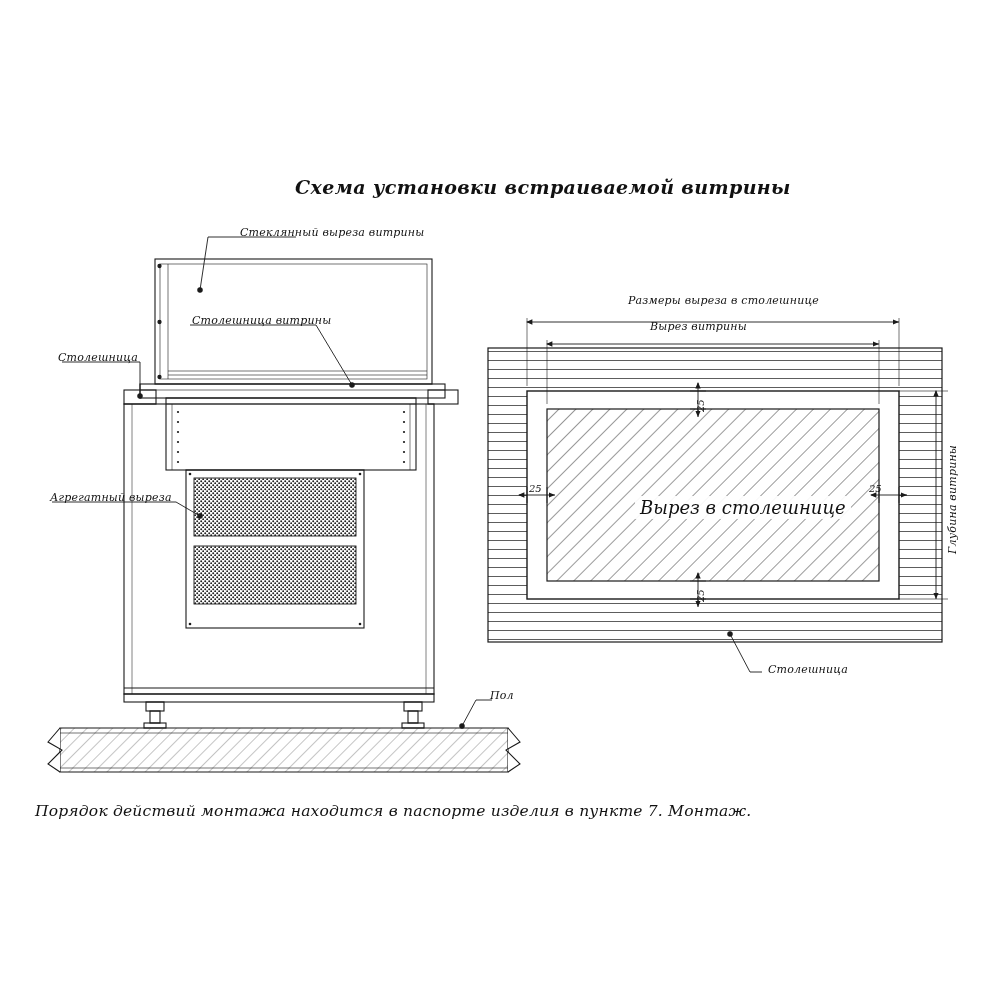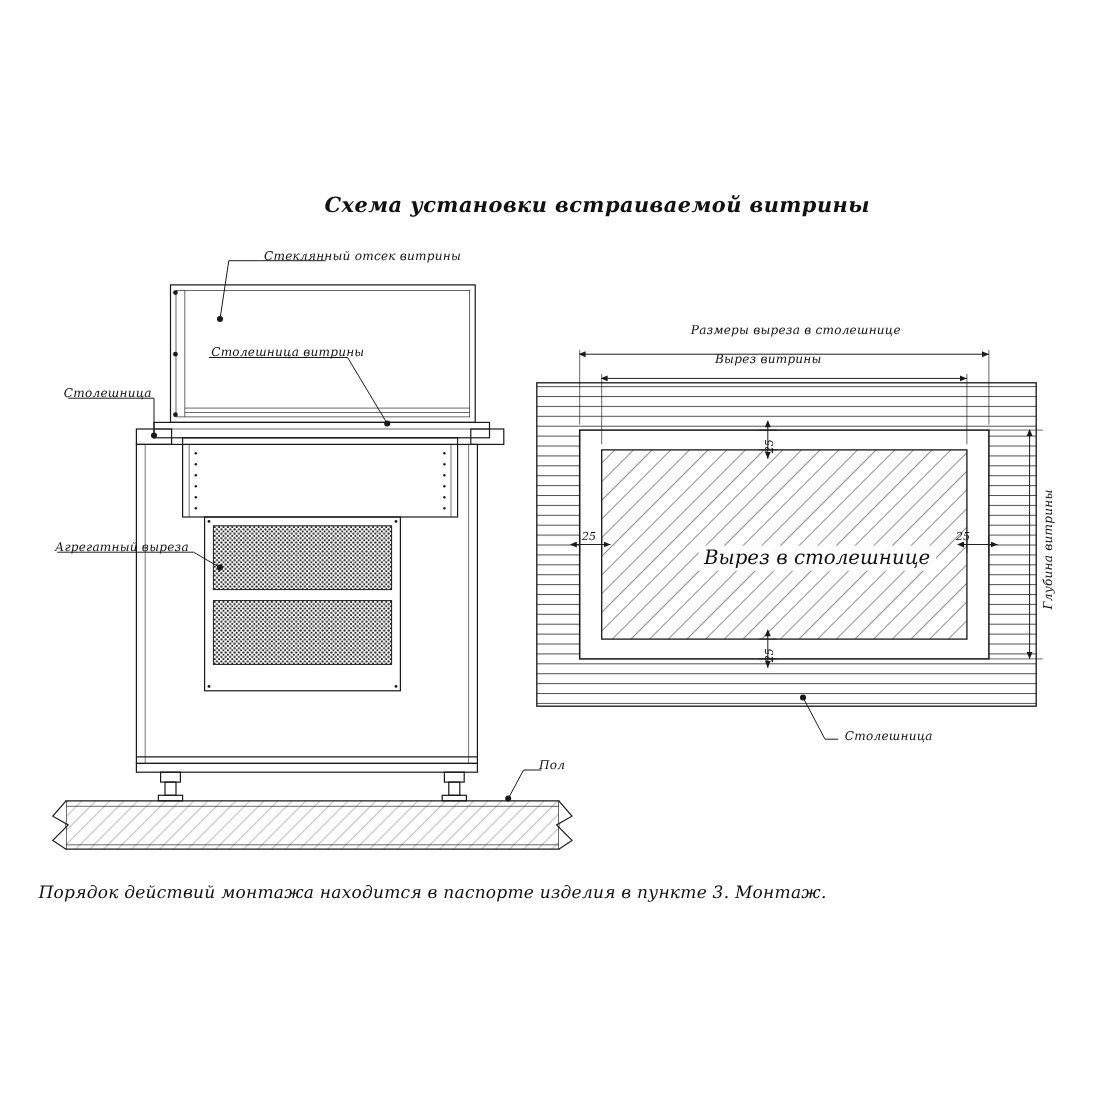--- a/index.html
+++ b/index.html
@@ -228,32 +228,32 @@
       <line x1="899" y1="487" x2="899" y2="503" stroke-width="0.6"></line>
       <line x1="871" y1="495" x2="907" y2="495" stroke-width="0.9" marker-start="url(#arrE)" marker-end="url(#arrS)"></line>
 
       <path d="M762,672 L750,672 L730,634" stroke-width="0.9"></path>
       <circle cx="730" cy="634" r="2.2" fill="#1a1a1a"></circle>
     </g>
   </svg>
 
   <div class="title" style="left:295px; top:176px;">Схема установки встраиваемой витрины</div>
 
-  <div class="lbl" style="left:240px; top:226px;">Стеклянный отсек витрины</div>
+  <div class="lbl" style="left:240px; top:226px;">Стеклянный выреза витрины</div>
   <div class="lbl" style="left:192px; top:314px;">Столешница витрины</div>
   <div class="lbl" style="left:58px; top:351px;">Столешница</div>
   <div class="lbl" style="left:50px; top:491px;">Агрегатный выреза</div>
   <div class="lbl" style="left:490px; top:689px;">Пол</div>
 
   <div class="lbl" style="left:608px; top:294px; font-size:11px;margin-left:20px;">Размеры выреза в столешнице</div>
   <div class="lbl" style="left:650px; top:320px;">Вырез витрины</div>
   <div class="lbl rot90" style="left:946px; top:554px;">Глубина витрины</div>
   <div class="center-lbl" style="left:635px; top:496px;">Вырез в столешнице</div>
   <div class="lbl" style="left:768px; top:663px;">Столешница</div>
 
   <div class="dim rot90" style="left:695px; top:412px;">25</div>
   <div class="dim rot90" style="left:695px; top:602px;">25</div>
   <div class="dim" style="left:529px; top:483px;">25</div>
   <div class="dim" style="left:869px; top:483px;">25</div>
 
-  <div class="footnote" style="left:35px; top:802px;">Порядок действий монтажа находится в паспорте изделия в пункте 3. Монтаж.</div>
+  <div class="footnote" style="left:35px; top:802px;">Порядок действий монтажа находится в паспорте изделия в пункте 7. Монтаж.</div>
 
 </div>
 
 </body></html>

